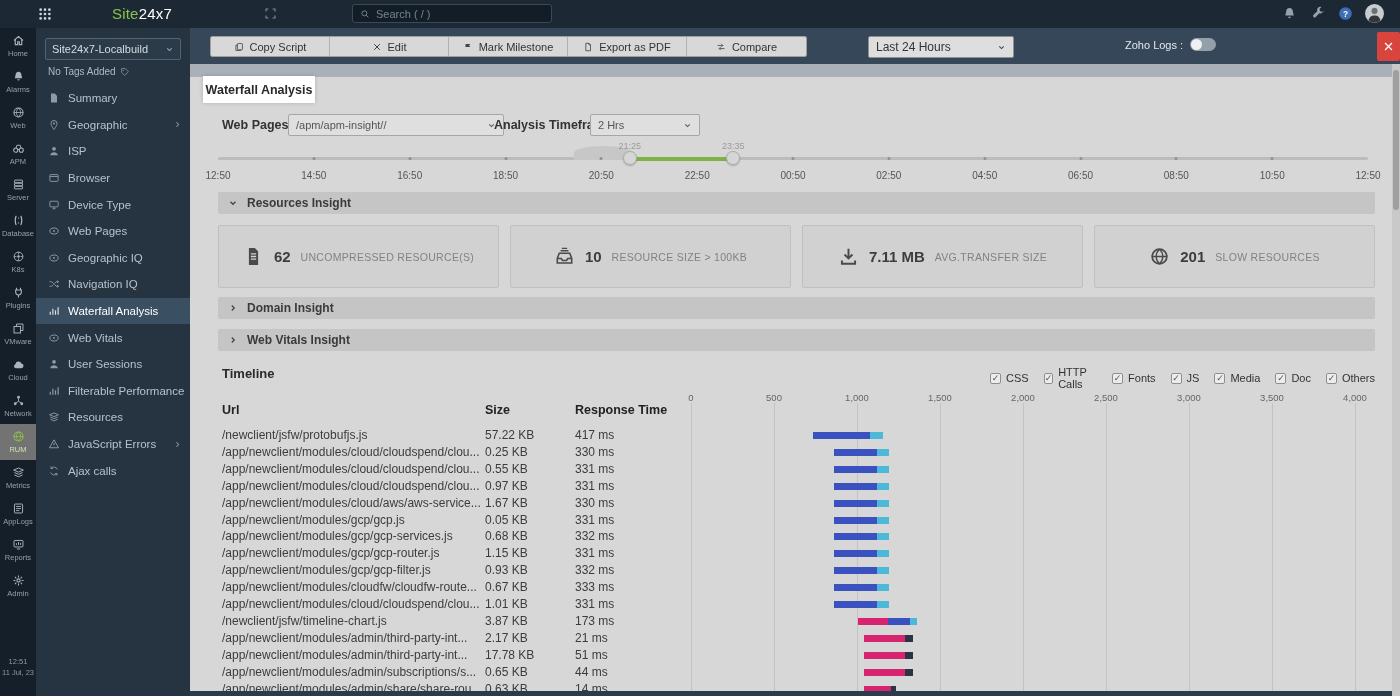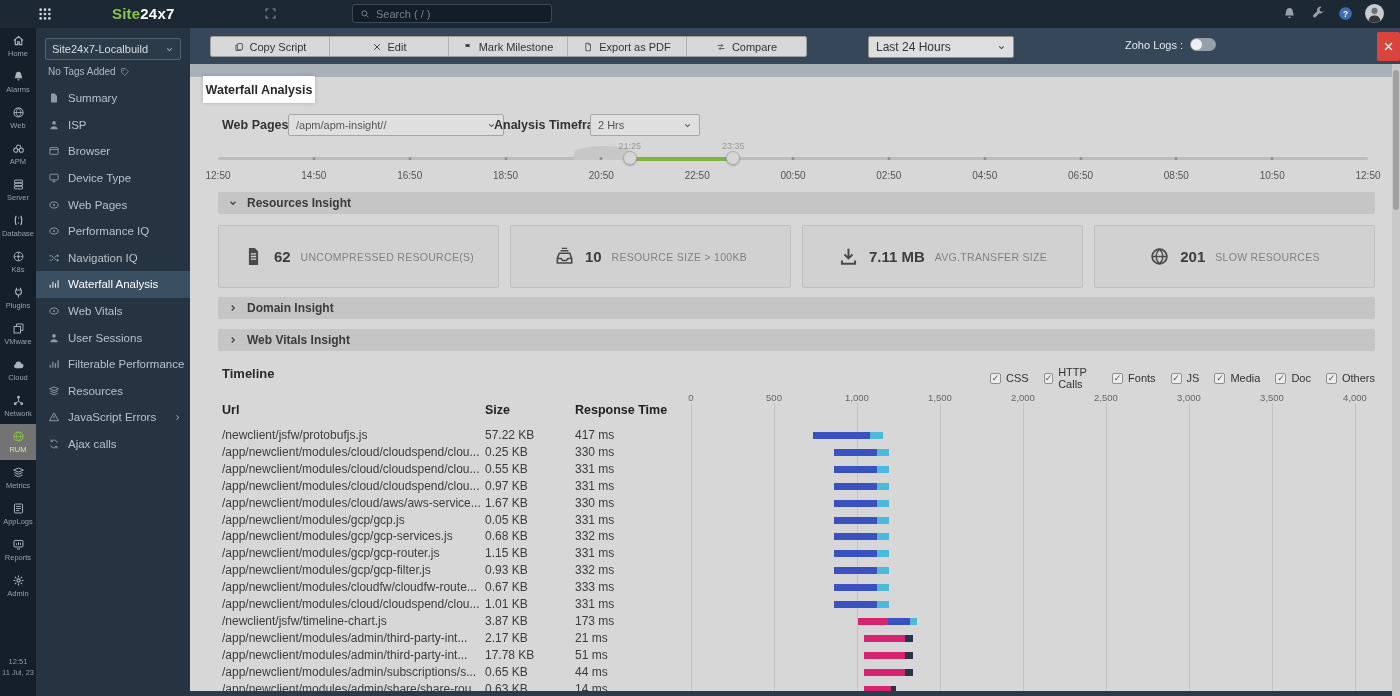--- a/index.html
+++ b/index.html
@@ -6,21 +6,21 @@
   html,body { background:#222; }
   body { font-family:"Liberation Sans", sans-serif; }
   .stage { position:relative; width:1400px; height:696px; overflow:hidden; background:#d7d7d7; }
 
   .icon { display:inline-flex; align-items:center; justify-content:center; }
   .icon svg { width:100%; height:100%; display:block; }
 
   
   .topbar { position:absolute; left:0; top:0; width:1400px; height:28px; background:#1c2934; z-index:40; }
   .app-grid { position:absolute; left:38px; top:7px; width:14px; height:14px; color:#cfd6db; cursor:pointer; }
-  .logo { position:absolute; left:112px; top:5px; font-size:15px; font-weight:bold; letter-spacing:.2px; }
+  .logo { position:absolute; left:112px; top:5px; font-size:15px; font-weight:normal; letter-spacing:.2px; }
   .logo .lg-a { color:#8bc34a; } .logo .lg-b { color:#fff; }
   .expand-ic { position:absolute; left:264px; top:7px; width:13px; height:13px; color:#7f8e9a; }
   .searchbox { position:absolute; left:352px; top:4px; width:200px; height:19px; background:#121d27; border:1px solid #3a4955; border-radius:3px; display:flex; align-items:center; gap:6px; padding:0 7px; color:#76838e; font-size:11px; }
   .searchbox .icon { width:10px; height:10px; color:#76838e; }
   .top-ic { position:absolute; top:6px; width:15px; height:15px; color:#98a1a9; cursor:pointer; }
   .avatar-ic { position:absolute; top:3px; width:21px; height:21px; }
 
   
   .rail { position:absolute; left:0; top:28px; width:36px; height:668px; background:#141f2a; z-index:30; }
   .rail-item { height:36px; display:flex; flex-direction:column; align-items:center; justify-content:center; gap:2px; cursor:pointer; color:#aab4bd; }
@@ -345,20 +345,34 @@
           <span class="icon" style="">
             <svg viewBox="0 0 16 16">
               <path d="M4 2h5l3 3v9H4z" fill="currentColor"></path>
             </svg>
           </span>
           <span>Summary</span>
         </div>
         <div class="side-item">
           <span class="icon" style="">
             <svg viewBox="0 0 16 16">
+              <path d="M8 2a4 4 0 0 1 4 4c0 3-4 8-4 8S4 9 4 6a4 4 0 0 1 4-4z" fill="none" stroke="currentColor" stroke-width="1.3"></path>
+              <circle cx="8" cy="6" r="1.3" fill="currentColor"></circle>
+            </svg>
+          </span>
+          <span>Geographic</span>
+          <span class="icon chev">
+            <svg viewBox="0 0 16 16">
+              <path d="M6 4l4 4-4 4" fill="none" stroke="currentColor" stroke-width="1.8"></path>
+            </svg>
+          </span>
+        </div>
+        <div class="side-item">
+          <span class="icon" style="">
+            <svg viewBox="0 0 16 16">
               <circle cx="8" cy="5" r="2.5" fill="currentColor"></circle>
               <path d="M3 13.5c.5-3 2.5-4 5-4s4.5 1 5 4z" fill="currentColor"></path>
             </svg>
           </span>
           <span>ISP</span>
         </div>
         <div class="side-item">
           <span class="icon" style="">
             <svg viewBox="0 0 16 16">
               <rect x="2.5" y="3.5" width="11" height="9" rx="1" fill="none" stroke="currentColor" stroke-width="1.2"></rect>
@@ -385,21 +399,21 @@
           </span>
           <span>Web Pages</span>
         </div>
         <div class="side-item">
           <span class="icon" style="">
             <svg viewBox="0 0 16 16">
               <ellipse cx="8" cy="8" rx="5.5" ry="4" fill="none" stroke="currentColor" stroke-width="1.3"></ellipse>
               <circle cx="8" cy="8" r="1.2" fill="currentColor"></circle>
             </svg>
           </span>
-          <span>Performance IQ</span>
+          <span>Geographic IQ</span>
         </div>
         <div class="side-item">
           <span class="icon" style="">
             <svg viewBox="0 0 16 16">
               <path d="M2 5h3l6 6h3M2 11h3l2-2M9 7l2-2h3M12 3.5 14 5l-2 1.5M12 9.5 14 11l-2 1.5" fill="none" stroke="currentColor" stroke-width="1.2"></path>
             </svg>
           </span>
           <span>Navigation IQ</span>
         </div>
         <div class="side-item active">

